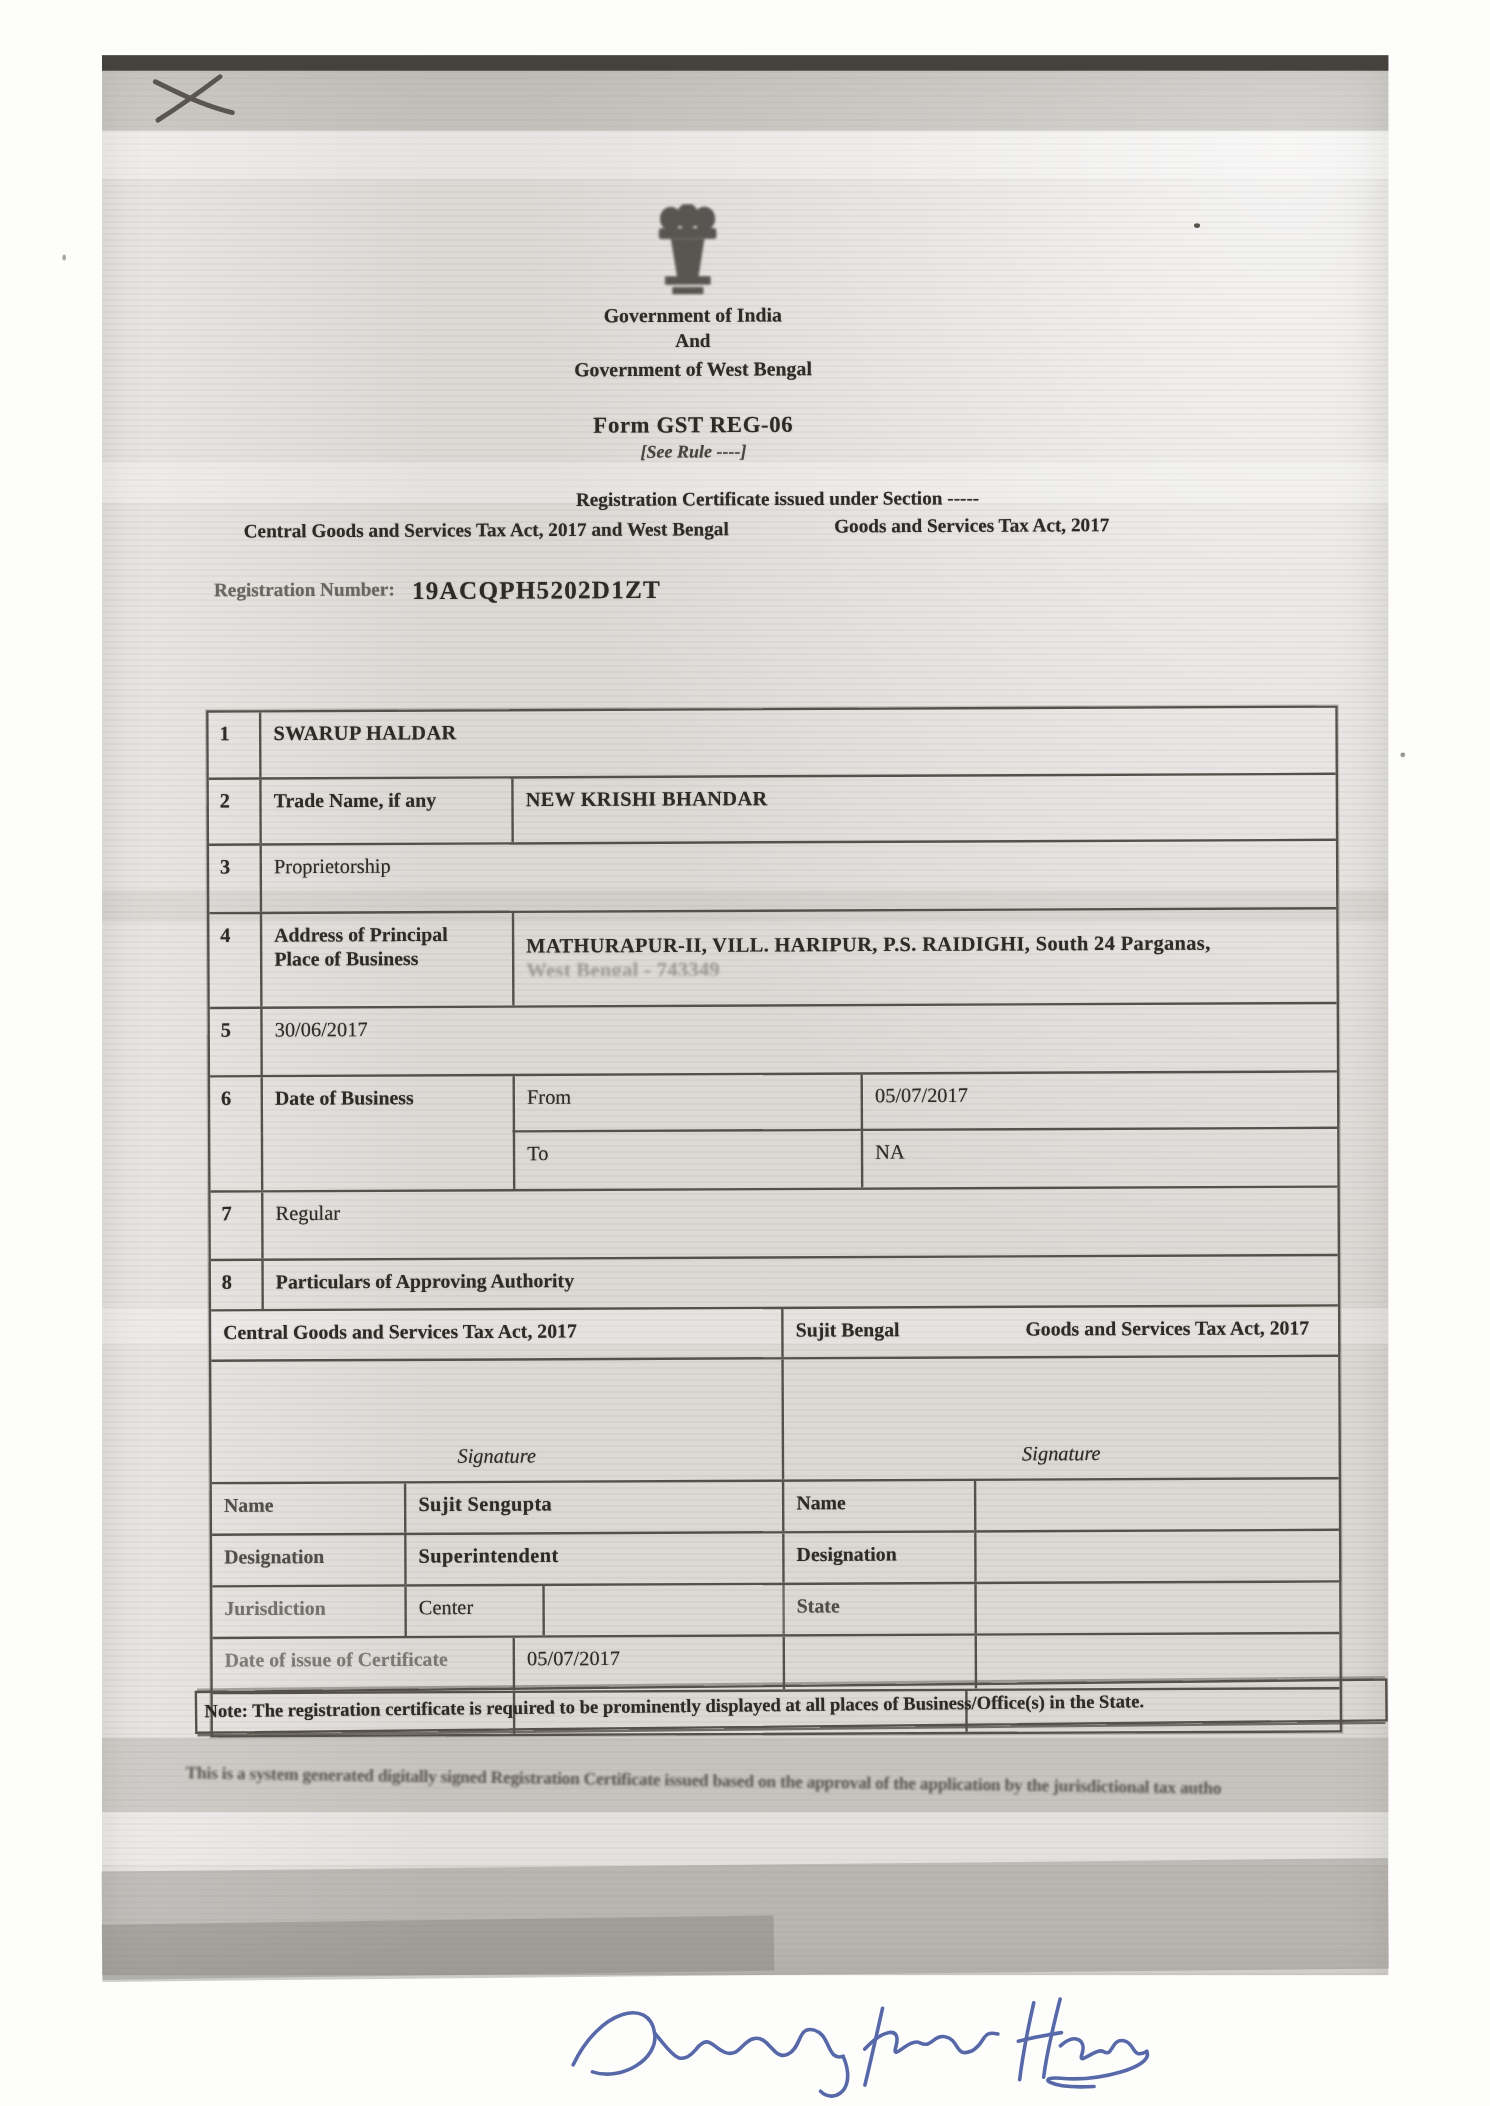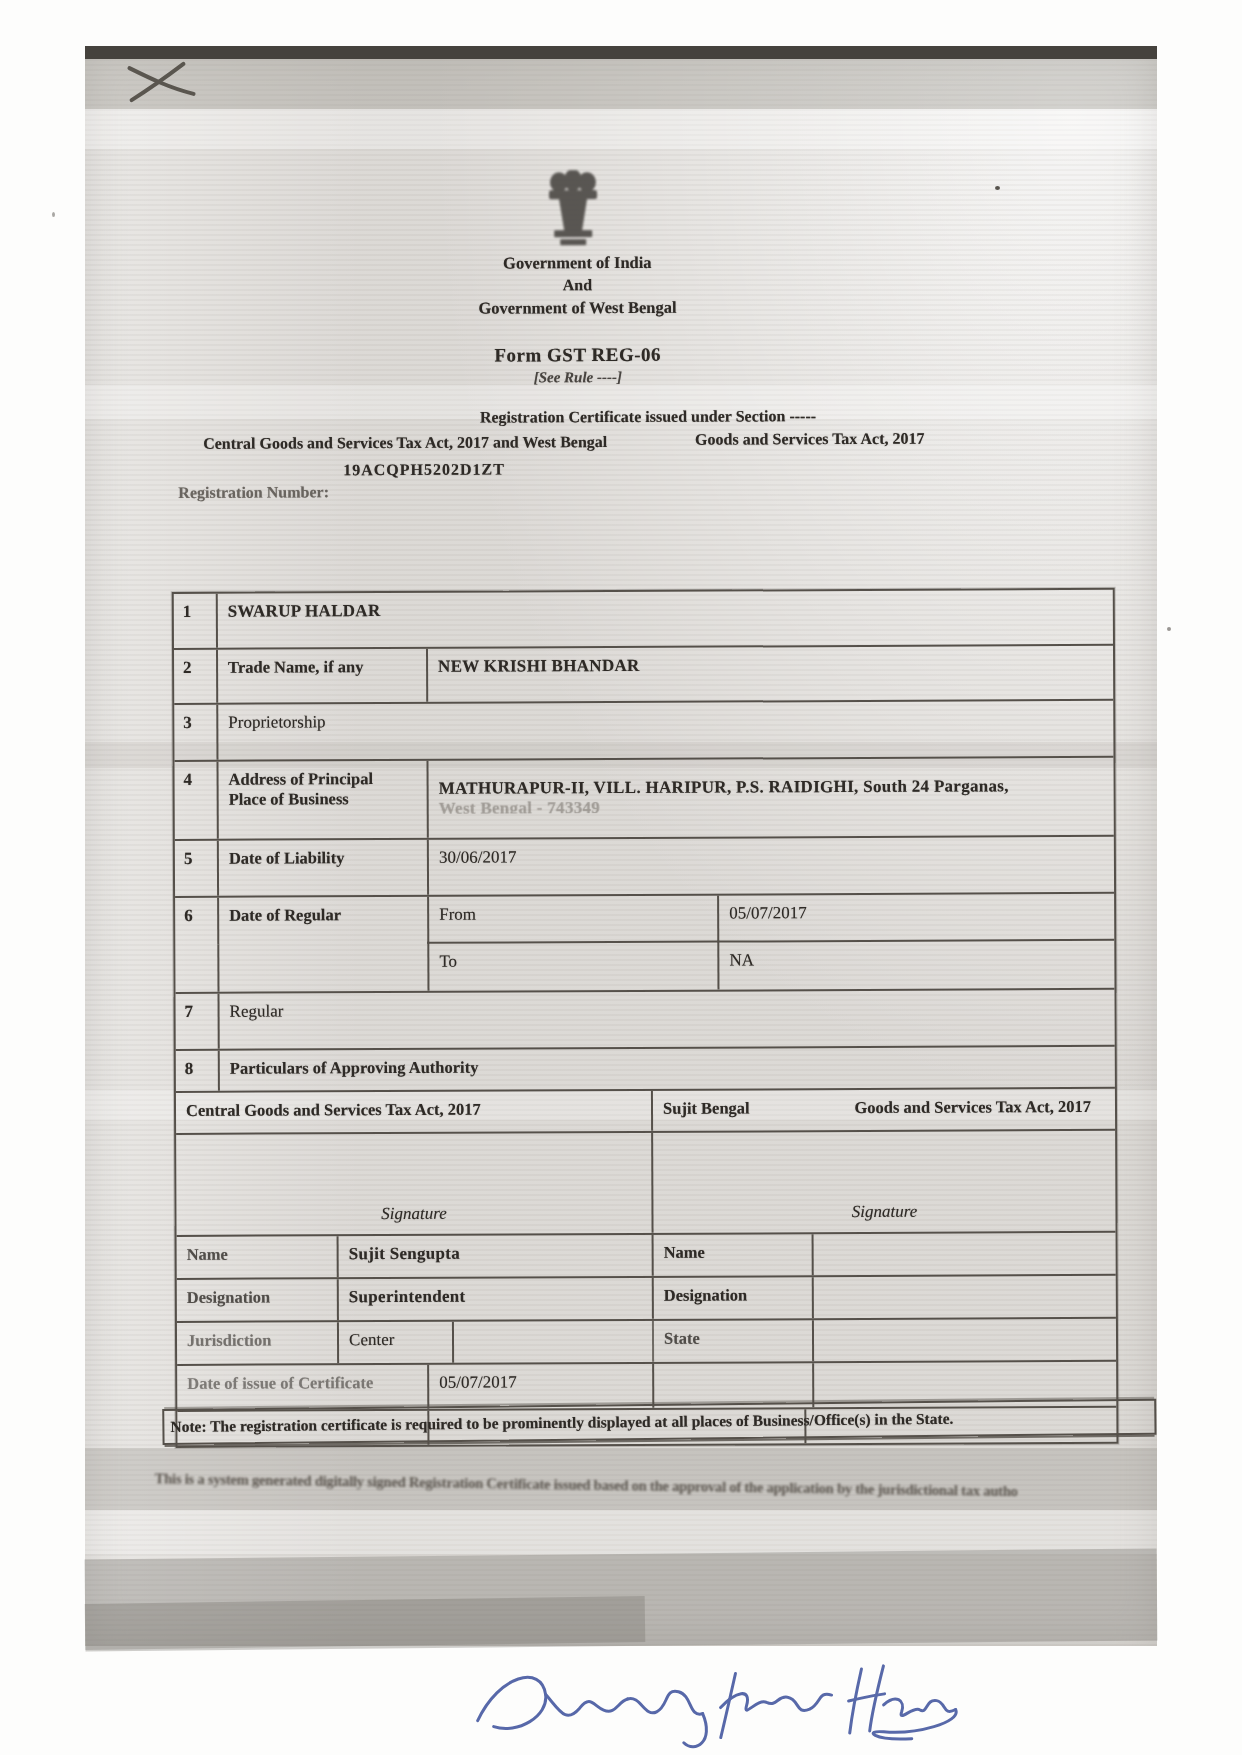--- a/index.html
+++ b/index.html
@@ -110,21 +110,21 @@
     <div class="t b ctr" style="left:175px;top:298px;width:810px;font-size:16.5px;">Government of  West Bengal</div>
 
     <div class="t b ctr" style="left:175px;top:344px;width:810px;font-size:19px;letter-spacing:0.5px;">Form GST REG-06</div>
     <div class="t b i ctr" style="left:175px;top:369px;width:810px;font-size:15px;opacity:.85;">[See Rule ----]</div>
 
     <div class="t b ctr" style="left:245px;top:408px;width:810px;font-size:16px;">Registration Certificate issued under Section -----</div>
     <div class="t b" style="left:205px;top:433px;font-size:16px;">Central Goods and Services Tax Act, 2017 and  West Bengal</div>
     <div class="t b" style="left:697px;top:431px;font-size:16px;">Goods and Services Tax Act, 2017</div>
 
     <div class="t b faded" style="left:180px;top:482px;font-size:16px;color:#4d4842;">Registration Number:</div>
-    <div class="t b" style="left:345px;top:460px;font-size:16px;letter-spacing:1px;">19ACQPH5202D1ZT</div>
+    <div class="t b" style="left:345px;top:479px;font-size:21px;letter-spacing:1px;">19ACQPH5202D1ZT</div>
 
     <div class="tbl">
 
       <div class="trow c-std" style="height:54px;">
         <div class="cell num">1</div>
         <div class="cell val valb">SWARUP HALDAR</div>
       </div>
 
       <div class="trow c-std" style="height:53px;">
         <div class="cell num">2</div>
@@ -144,27 +144,26 @@
           <div>Place of Business</div>
         </div>
         <div class="cell val valb" style="padding-top:18px;">
           <div style="white-space:nowrap;">MATHURAPUR-II, VILL. HARIPUR, P.S. RAIDIGHI, South 24 Parganas,</div>
           <div class="cut2">West Bengal - 743349</div>
         </div>
       </div>
 
       <div class="trow c-std" style="height:55px;">
         <div class="cell num">5</div>
-        <div class="cell lbl">Date of Liability</div>
         <div class="cell val">30/06/2017</div>
       </div>
 
       <div class="trow c-val" style="height:47px;border-bottom:none;">
         <div class="cell num" style="border-bottom:none;">6</div>
-        <div class="cell lbl">Date of Regular</div>
+        <div class="cell lbl">Date of Business</div>
         <div class="cell val">From</div>
         <div class="cell val">05/07/2017</div>
       </div>
       <div class="trow c-val" style="height:47px;border-top:none;">
         <div class="cell"></div>
         <div class="cell"></div>
         <div class="cell val" style="border-top:2px solid #55504a;margin-top:-2px;">To</div>
         <div class="cell val" style="border-top:2px solid #55504a;margin-top:-2px;">NA</div>
       </div>
 

